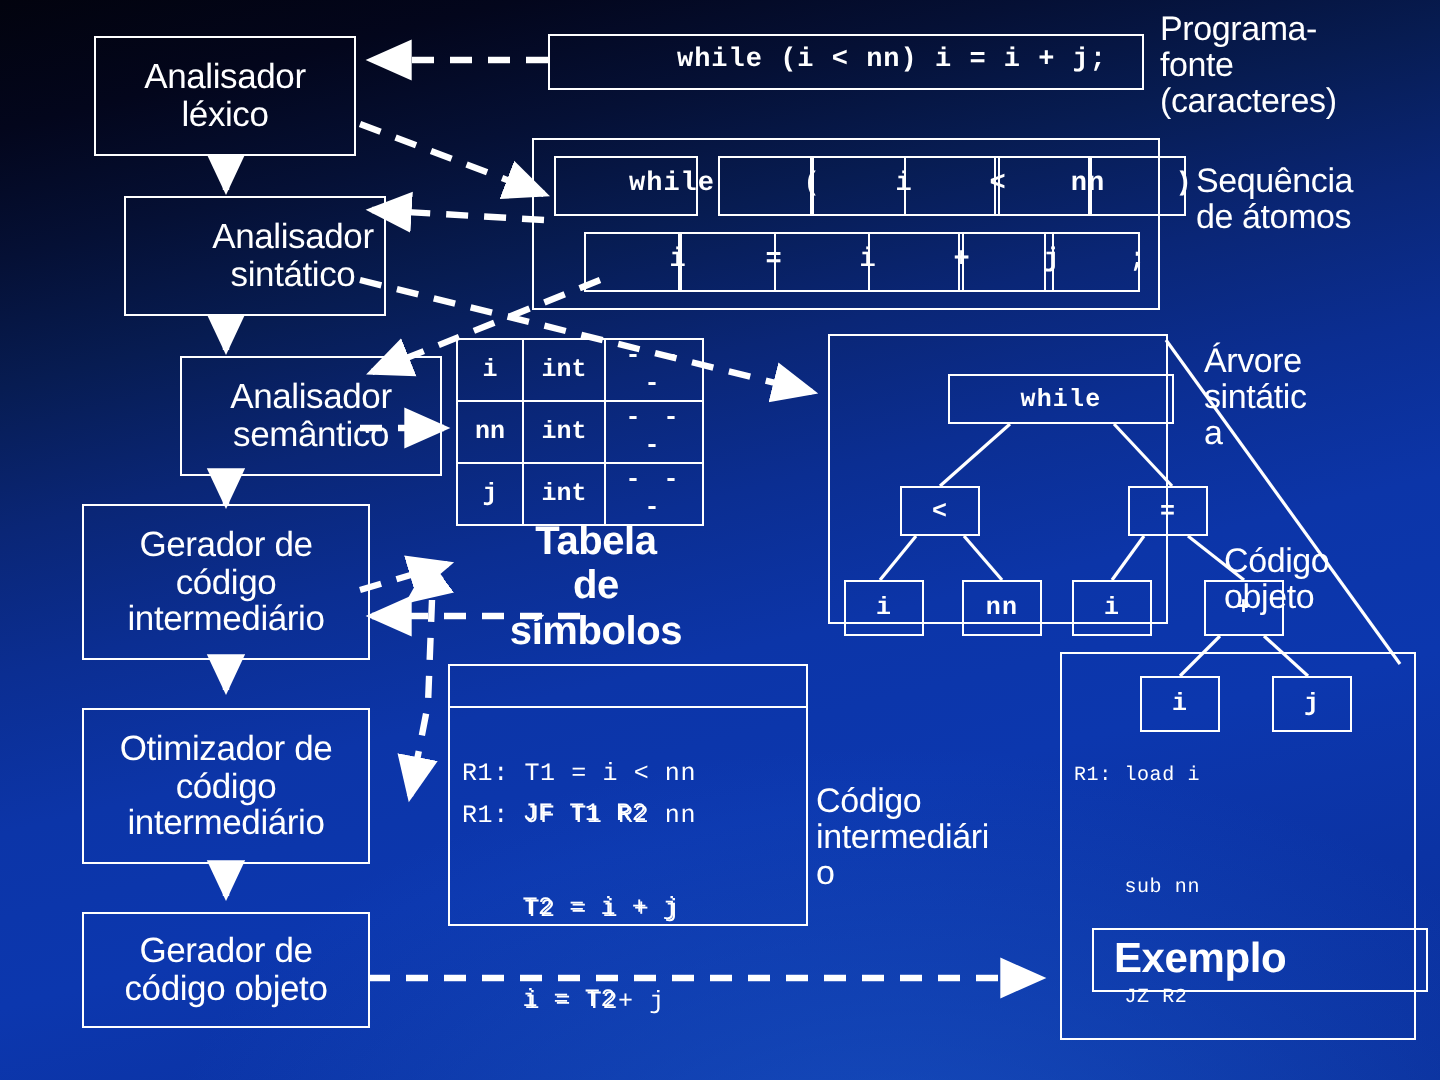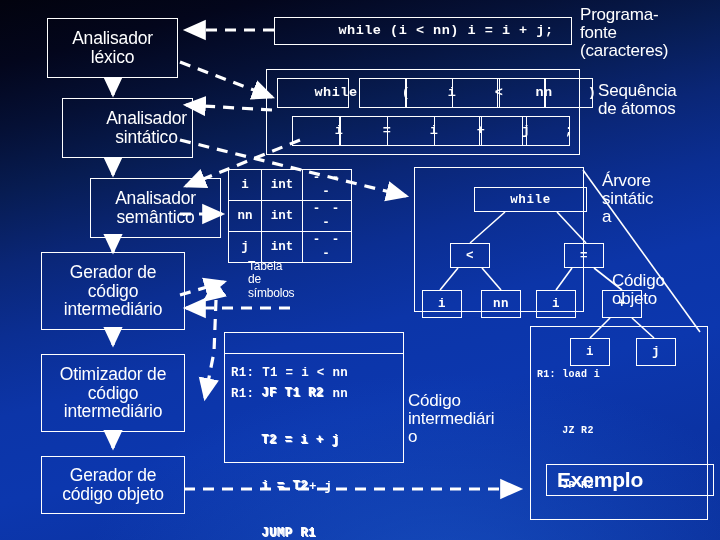--- a/index.html
+++ b/index.html
@@ -46,31 +46,31 @@
   
   .mono{
     font-family:"Liberation Mono","DejaVu Sans Mono",monospace;
     font-size:13.5px;font-weight:700;letter-spacing:.5px;
   }
   .plain-label{
     position:absolute;color:#ffffff;font-weight:400;
     font-size:17px;line-height:1.06;letter-spacing:-.2px;
   }
   .tbl-label{
-    position:absolute;color:#ffffff;font-weight:400;
-    font-size:12px;line-height:1.12;text-align:left;letter-spacing:-.2px;
+    position:absolute;color:#ffffff;font-weight:700;
+    font-size:20px;line-height:1.12;text-align:center;letter-spacing:-.2px;
   }
   .codeblock{
     position:absolute;box-sizing:border-box;
     border:1.6px solid #ffffff;
     font-family:"Liberation Mono","DejaVu Sans Mono",monospace;
-    color:#ffffff;font-weight:700;
+    color:#ffffff;font-weight:400;
     font-size:12.5px;line-height:15.5px;letter-spacing:.3px;
     white-space:pre;
-    padding:2px 0 2px 6px;
+    padding:16px 0 2px 6px;
   }
   .codeblock.noborder{border:none;}
   .codeline{display:block;white-space:pre;}
 
   
   #symtable{position:absolute;left:228px;top:169px;border-collapse:collapse;}
   #symtable td{
     border:1.5px solid #ffffff;
     color:#ffffff;
     font-family:"Liberation Mono","DejaVu Sans Mono",monospace;
@@ -347,20 +347,21 @@
   </div>
 
   <div class="plain-label" style="left:408px;top:392px;width:120px;">
     <span>Código</span><br>
     <span>intermediári</span><br>
     <span>o</span>
   </div>
 
   <div class="codeblock" style="left:530px;top:326px;width:178px;height:194px;font-size:10px;line-height:18.5px;">
     <span class="codeline">R1: load i</span>
+    <span class="codeline">    sub nn</span>
     <span class="codeline">    JZ R2</span>
     <span class="codeline">    JP R2</span>
     
     
     
     
     
   </div>
 
   <div class="plain-label" style="left:612px;top:272px;width:108px;">

